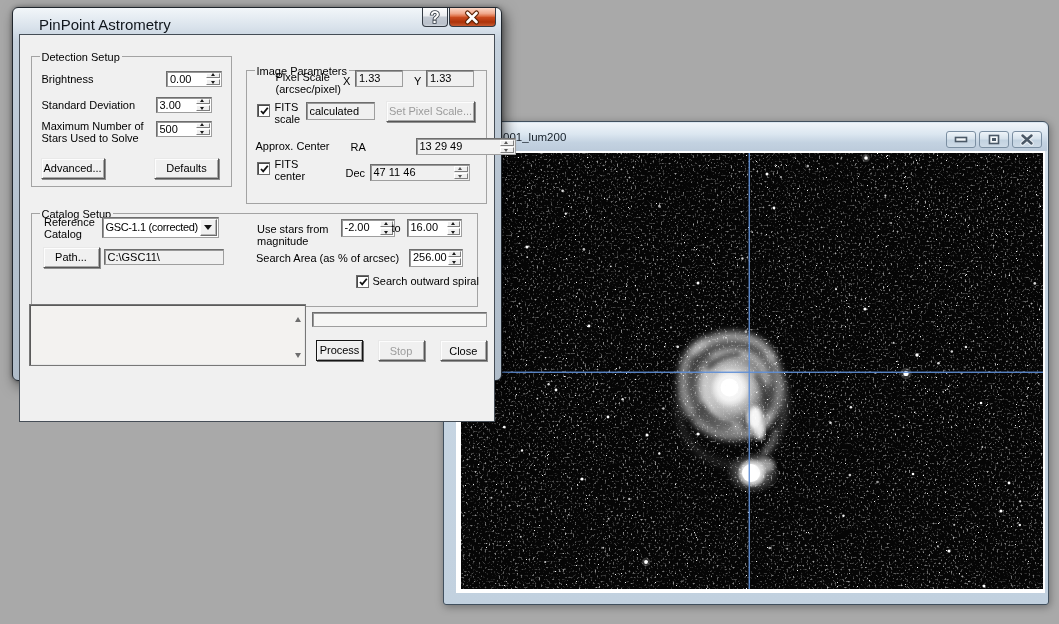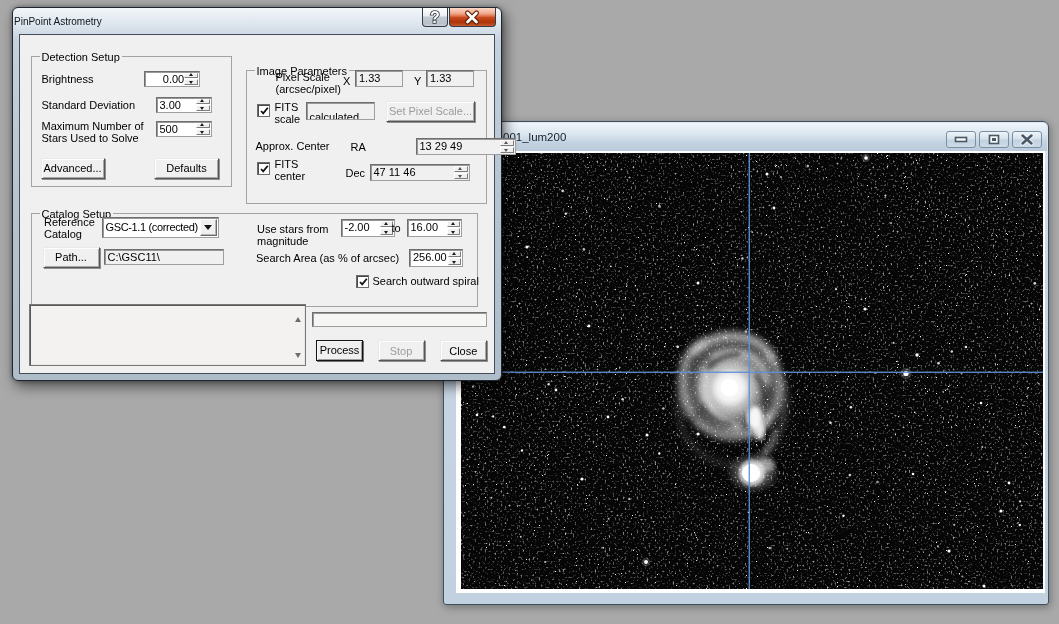--- a/index.html
+++ b/index.html
@@ -15,22 +15,22 @@
 #iwin .ttext{position:absolute;left:59px;top:8.5px;font-size:11.5px;color:#16202a;}
 .wbtn{position:absolute;top:9px;width:30px;height:17px;border:1px solid #7b8fa2;border-radius:3px;
  background:linear-gradient(180deg,#eef4f9 0%,#d6e2ec 45%,#c2d2e0 55%,#cedbe7 100%);}
 #iclient{position:absolute;left:12px;top:29px;width:589px;height:442px;background:#fff;}
 #iblack{position:absolute;left:5px;top:2px;width:582px;height:436px;background:#060606;overflow:hidden;}
 
 #dlg{position:absolute;left:12px;top:7px;width:490px;height:374px;
  border:1.5px solid #20262d;border-radius:6px;
  background:linear-gradient(180deg,#f2f6f9 0%,#dae3ec 5%,#c5d1dd 9%,#b5c2cf 55%,#afbcc9 100%);
  box-shadow:3px 5px 14px rgba(0,0,0,.55),0 0 4px rgba(0,0,0,.35);}
-#dlg .dtitle{position:absolute;left:1px;top:8px;font-size:10px;color:#10161c;}
-#dclient{position:absolute;left:6px;top:26px;width:476px;height:340px;background:#f0f0f0;
+#dlg .dtitle{position:absolute;left:26px;top:8px;font-size:15px;color:#10161c;}
+#dclient{position:absolute;left:6px;top:26px;width:476px;height:388px;background:#f0f0f0;
  border:1px solid #454d56;font-size:11px;color:#000;}
 .cap{position:absolute;top:0;height:19px;border:1px solid #343b44;border-top:none;border-radius:0 0 4px 4px;}
 .lbl{position:absolute;white-space:nowrap;}
 .gb{position:absolute;border:1px solid #a3a3a3;}
 .gb>span{position:absolute;top:-6px;background:#f0f0f0;padding:0 2px;white-space:nowrap;}
 .edit{position:absolute;background:#fff;border:1px solid;border-color:#6e6e6e #9e9e9e #9e9e9e #6e6e6e;
  box-shadow:inset 1px 1px 0 #989898;
  padding:1px 0 0 3px;white-space:nowrap;overflow:hidden;}
 .edit.dis{background:#f0f0f0;}
 .btn{position:absolute;background:#f0f0f0;border:1px solid;
@@ -454,21 +454,21 @@
         <path d="M17.5 5 L26.5 14 M26.5 5 L17.5 14" stroke="#5c2406" stroke-width="5" stroke-linecap="round"></path>
         <path d="M17.5 5 L26.5 14 M26.5 5 L17.5 14" stroke="#fff" stroke-width="2.7" stroke-linecap="round"></path>
       </svg>
  </div>
  <div id="dclient">
 
   <div class="gb" style="left:10.5px;top:20.5px;width:201px;height:131px;">
         <span style="left:8px;">Detection Setup</span>
       </div>
   <div class="lbl" style="left:21.5px;top:37.5px;">Brightness</div>
-  <div class="edit" style="left:124px;top:35.5px;width:56px;height:16px;text-align:center;">0.00<span class="spin">
+  <div class="edit" style="left:146px;top:35.5px;width:56px;height:16px;">0.00<span class="spin">
           <b class="u"></b>
           <b class="d"></b>
         </span></div>
   <div class="lbl" style="left:21.5px;top:63.5px;">Standard Deviation</div>
   <div class="edit" style="left:135.5px;top:61.5px;width:56px;height:16px;">3.00<span class="spin">
           <b class="u"></b>
           <b class="d"></b>
         </span></div>
   <div class="lbl" style="left:21.5px;top:84.5px;">Maximum Number of<br>Stars Used to Solve</div>
   <div class="edit" style="left:135.5px;top:85.5px;width:56px;height:16px;">500<span class="spin">
@@ -485,21 +485,21 @@
   <div class="lbl" style="left:323px;top:39.5px;">X</div>
   <div class="edit dis" style="left:335px;top:34.5px;width:48px;height:17px;">1.33</div>
   <div class="lbl" style="left:394px;top:39.5px;">Y</div>
   <div class="edit dis" style="left:406px;top:34.5px;width:48px;height:17px;">1.33</div>
   <div class="cb" style="left:237px;top:69px;">
         <svg width="11" height="11" viewBox="0 0 11 11">
           <path d="M2 5 L4.2 7.4 L8.8 1.8" stroke="#111" stroke-width="1.8" fill="none"></path>
         </svg>
       </div>
   <div class="lbl" style="left:254.5px;top:65.5px;">FITS<br>scale</div>
-  <div class="edit dis" style="left:285.5px;top:67px;width:69px;height:18px;padding-top:8px;">calculated</div>
+  <div class="edit dis" style="left:285.5px;top:67px;width:69px;height:18px;padding-top:2px;">calculated</div>
   <div class="btn" style="left:366px;top:66px;width:89px;height:20.5px;padding-top:3px;color:#9b9b9b;">Set Pixel Scale...</div>
   <div class="lbl" style="left:235.5px;top:104.5px;">Approx. Center</div>
   <div class="lbl" style="left:330.5px;top:105.5px;">RA</div>
   <div class="edit dis" style="left:349.5px;top:103px;width:100px;height:16.5px;margin-left:46px;">13 29 49<span class="spin sm">
           <b class="u"></b>
           <b class="d"></b>
         </span></div>
   <div class="cb" style="left:237px;top:127px;">
         <svg width="11" height="11" viewBox="0 0 11 11">
           <path d="M2 5 L4.2 7.4 L8.8 1.8" stroke="#111" stroke-width="1.8" fill="none"></path>

